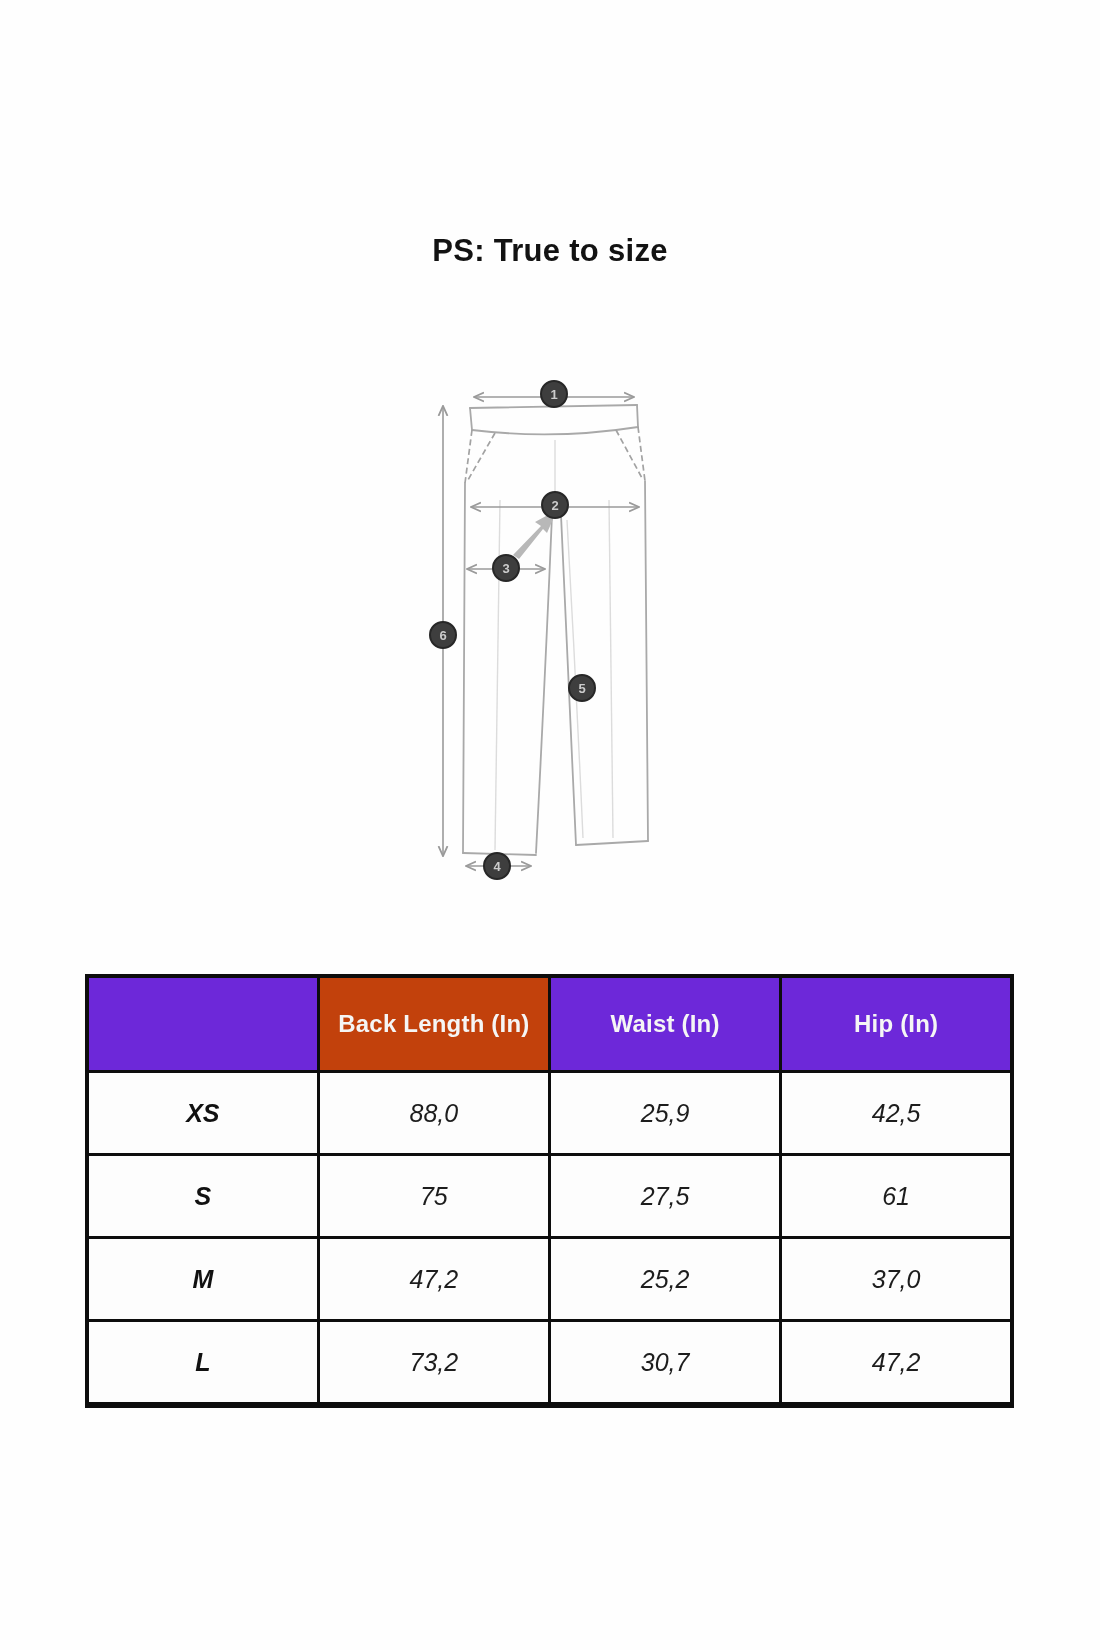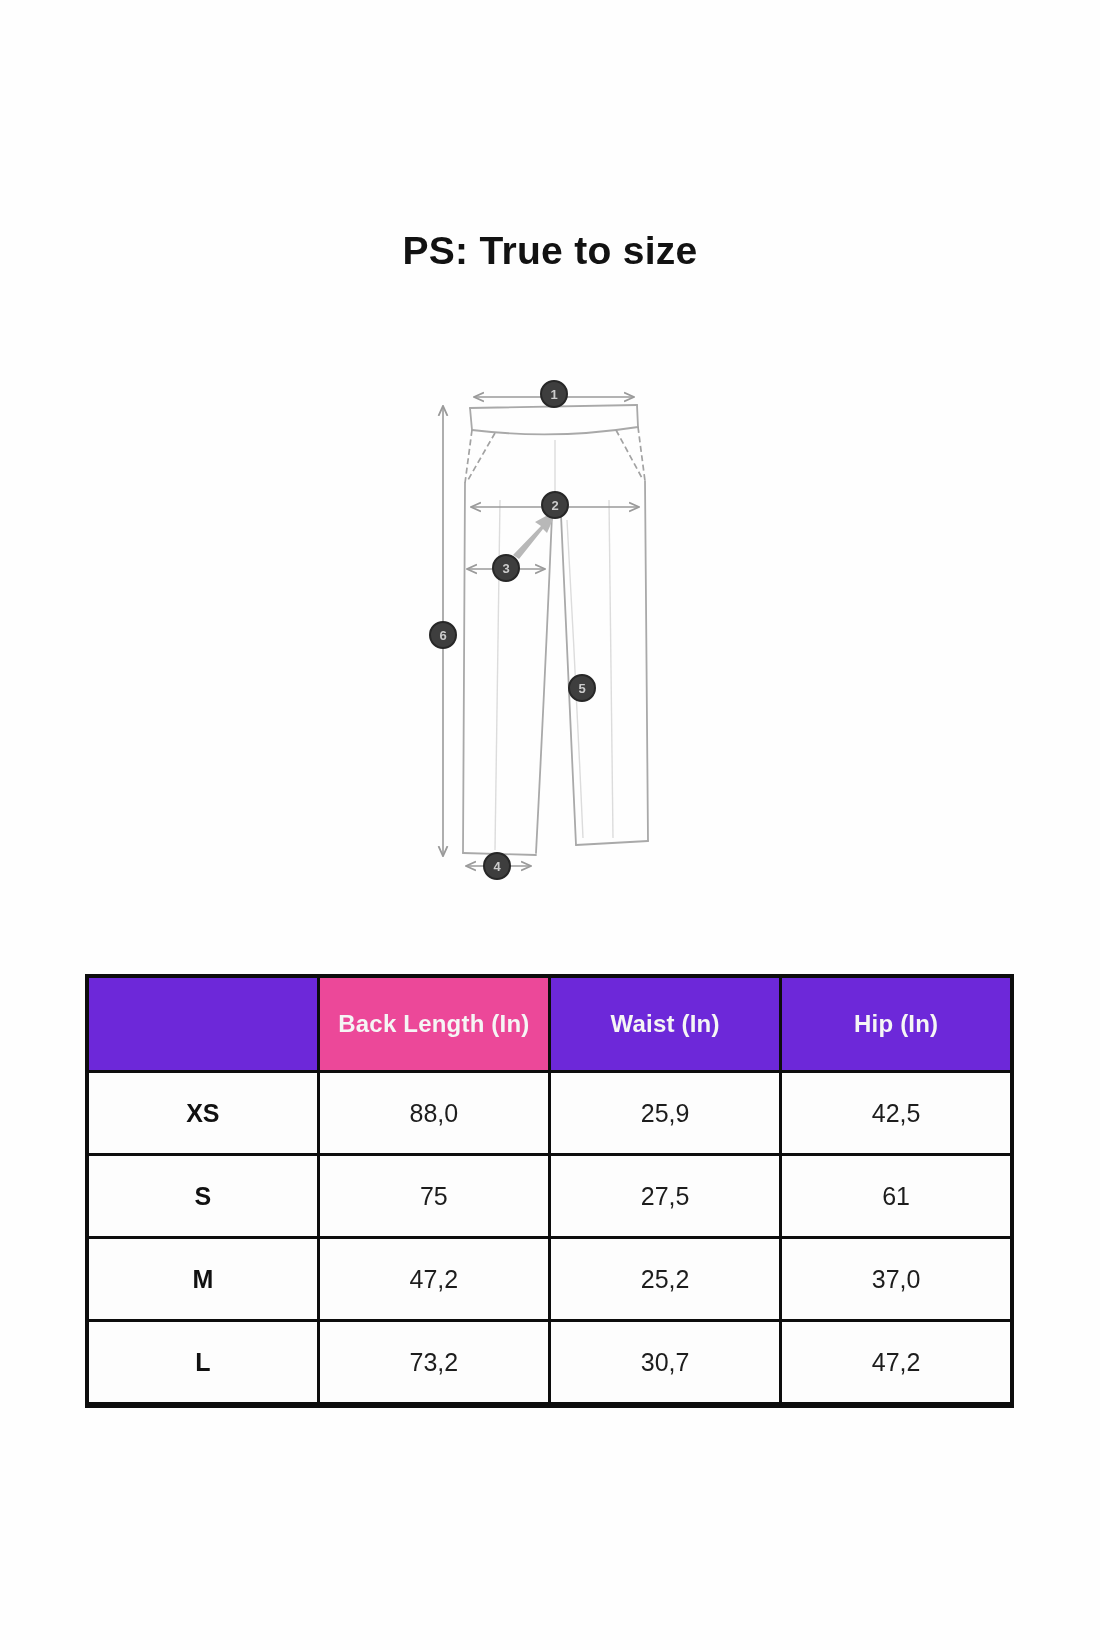--- a/index.html
+++ b/index.html
@@ -13,21 +13,21 @@
     overflow: hidden;
     margin: 0 auto;
   }
   .title {
     position: absolute;
     top: 233px;
     left: 0;
     width: 100%;
     margin: 0;
     text-align: center;
-    font-size: 39px;
+    font-size: 31px;
     line-height: 35px;
     font-weight: bold;
     color: #121212;
     letter-spacing: 0.3px;
   }
   .diagram-wrap {
     position: absolute;
     left: 395px;
     top: 350px;
     width: 280px;
@@ -66,26 +66,27 @@
     padding: 0;
   }
   table.size-table th {
     height: 92px;
     background: #6d28d9;
     color: #f5f5f5;
     font-size: 24px;
     font-weight: bold;
     letter-spacing: 0.2px;
   }
-  table.size-table th.col-dark { background: #ec4899; }
+  table.size-table th.col-dark { background: #c2410c; }
   table.size-table td {
     height: 80px;
     font-size: 25px;
     color: #1d1d1d;
     background: #fdfdfd;
+    font-style: italic;
   }
   table.size-table td.size-cell { font-weight: bold; color: #111111; }
 </style>
 </head>
 <body>
 
 <div class="page">
 
   <h1 class="title">PS: True to size</h1>
 

